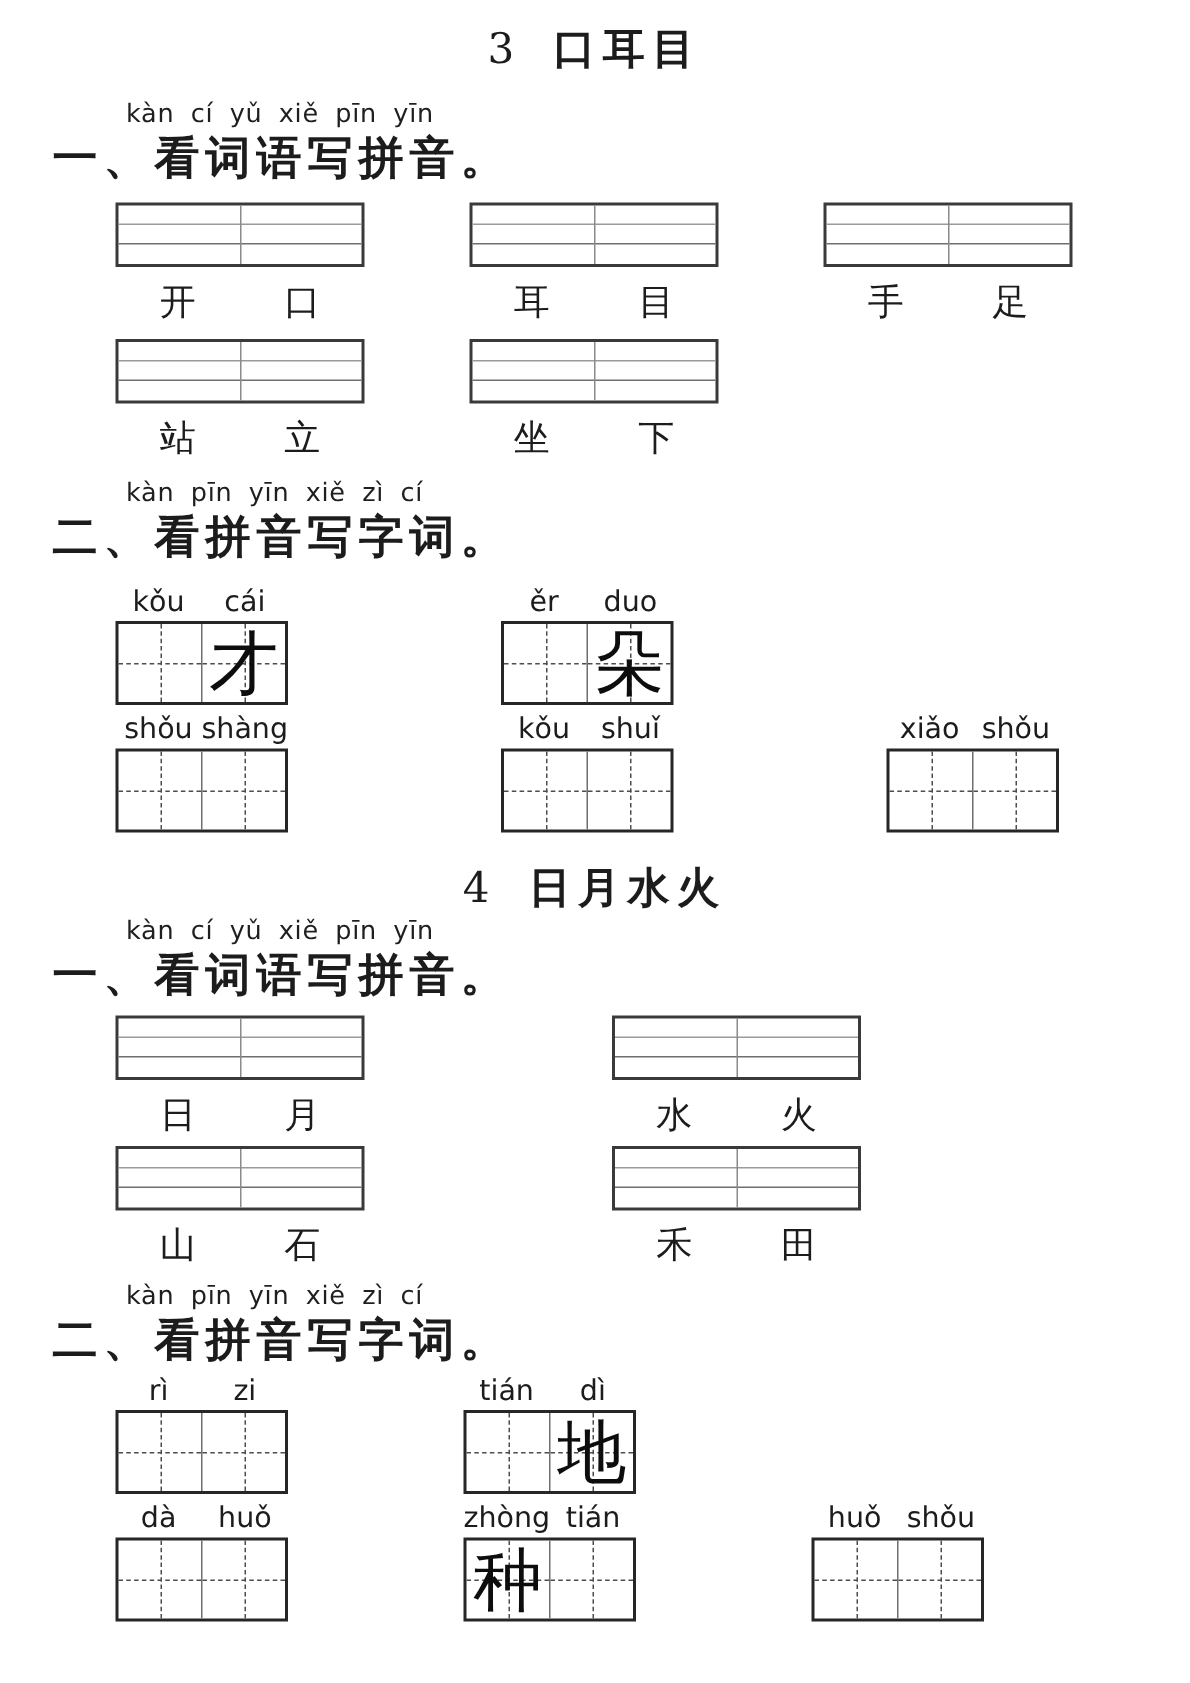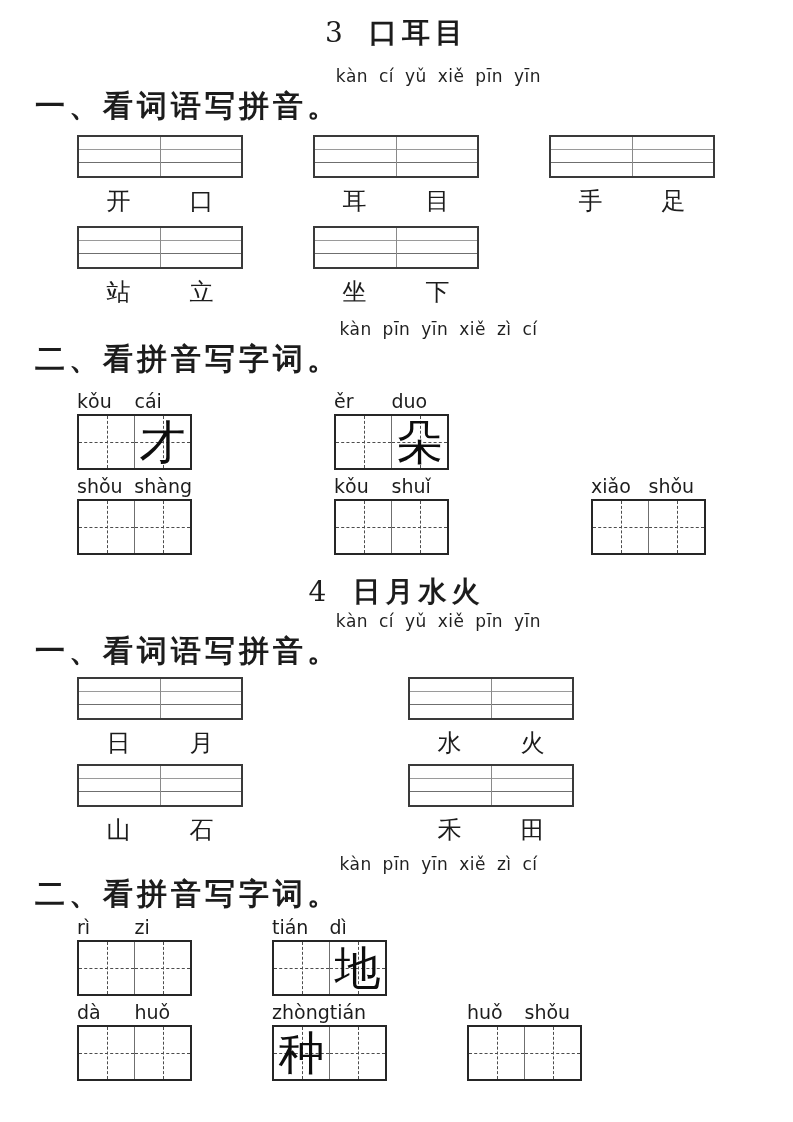--- a/index.html
+++ b/index.html
@@ -12,48 +12,48 @@
   .page { position:relative; width:793px; height:1122px; background:#ffffff; overflow:hidden; }
 
   
   .title { display:flex; justify-content:center; align-items:baseline; gap:26px;
            font-size:28px; line-height:34px; }
   .lesson-num  { font-family:"DejaVu Serif","Liberation Serif",serif; }
   .lesson-name { font-weight:bold; letter-spacing:5px; }
 
   
   .hint { margin-left:84px; font-size:17px; line-height:22px; word-spacing:5px;
-          letter-spacing:0.5px; color:#1f1f1f;text-align:center; }
+          letter-spacing:0.5px; color:#1f1f1f; }
   .heading { margin-left:35px; font-size:30px; line-height:32px; font-weight:bold;
              letter-spacing:4px; }
 
   
   .row { display:flex; padding-left:77px; align-items:flex-start; }
   .l3 .s1row { gap:70px; }
   .l4 .s1row { gap:165px; }
   .l3 .s2row { gap:142px; }
-  .l4 .s2row { gap:80px; }
+  .l4 .s2row { gap:117px; }
 
   
   .pgrid { width:166px; height:43px; border:2px solid #3a3a3a; position:relative; background:#fff; }
   .pgrid i { display:block; position:absolute; }
   .pgrid .h1 { left:0; right:0; top:32%; border-top:1px solid #9a9a9a; }
   .pgrid .h2 { left:0; right:0; top:65%; border-top:1px solid #6f6f6f; }
   .pgrid .v  { top:0; bottom:0; left:50%; border-left:1px solid #8a8a8a; }
 
   
   .wordrow { width:166px; display:flex; margin-top:10px; }
   .wordrow span { flex:1; text-align:center; font-size:24px; line-height:26px;
                   font-family:"DejaVu Serif","Liberation Serif",serif; }
 
   
   .s2item { width:115px; }
   .pylabel { width:115px; display:flex; font-size:19px; line-height:22px;
              margin-bottom:2px; white-space:nowrap; }
-  .pylabel span { flex:1; }
+  .pylabel span { flex:1; text-align:center; }
   .cgrid { width:115px; height:56px; border:2px solid #262626; display:flex; background:#fff; }
   .cgrid .cell { flex:1; position:relative; }
   .cgrid .cell.first { border-right:1px solid #6f6f6f; }
   .cgrid .cell::before { content:""; position:absolute; left:50%; top:0; bottom:0;
                          border-left:1px dashed #4d4d4d; }
   .cgrid .cell::after  { content:""; position:absolute; top:50%; left:0; right:0;
                          border-top:1px dashed #4d4d4d; }
   .hz { position:absolute; left:0; top:0; right:0; bottom:0; z-index:2;
         display:flex; align-items:center; justify-content:center;
         font-size:46px; line-height:1;

